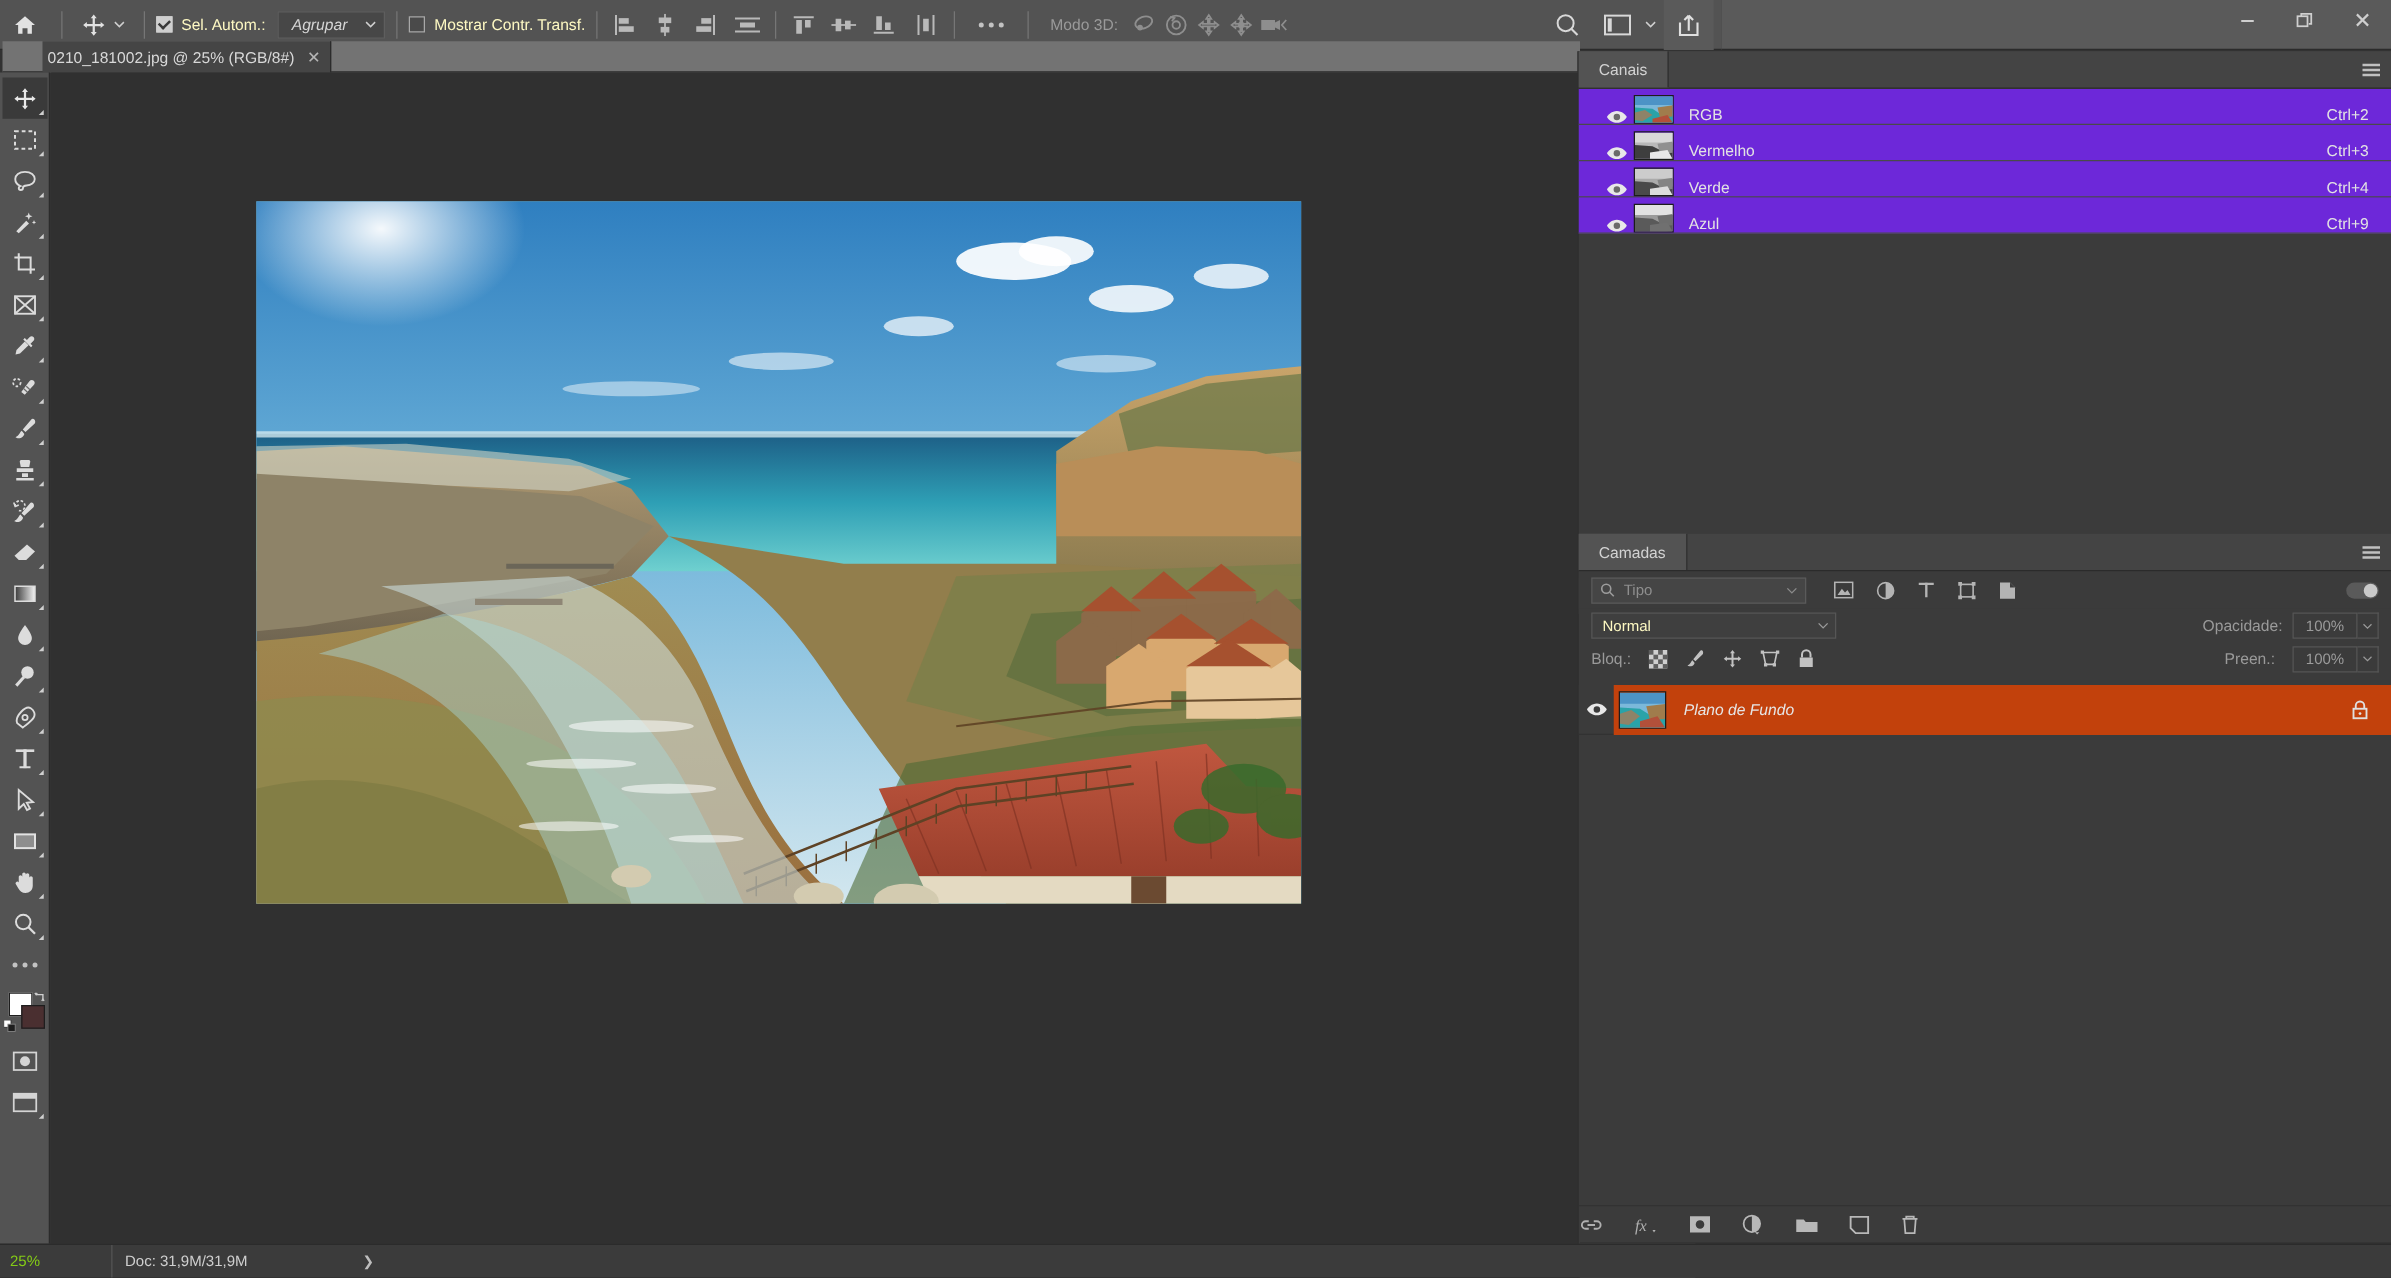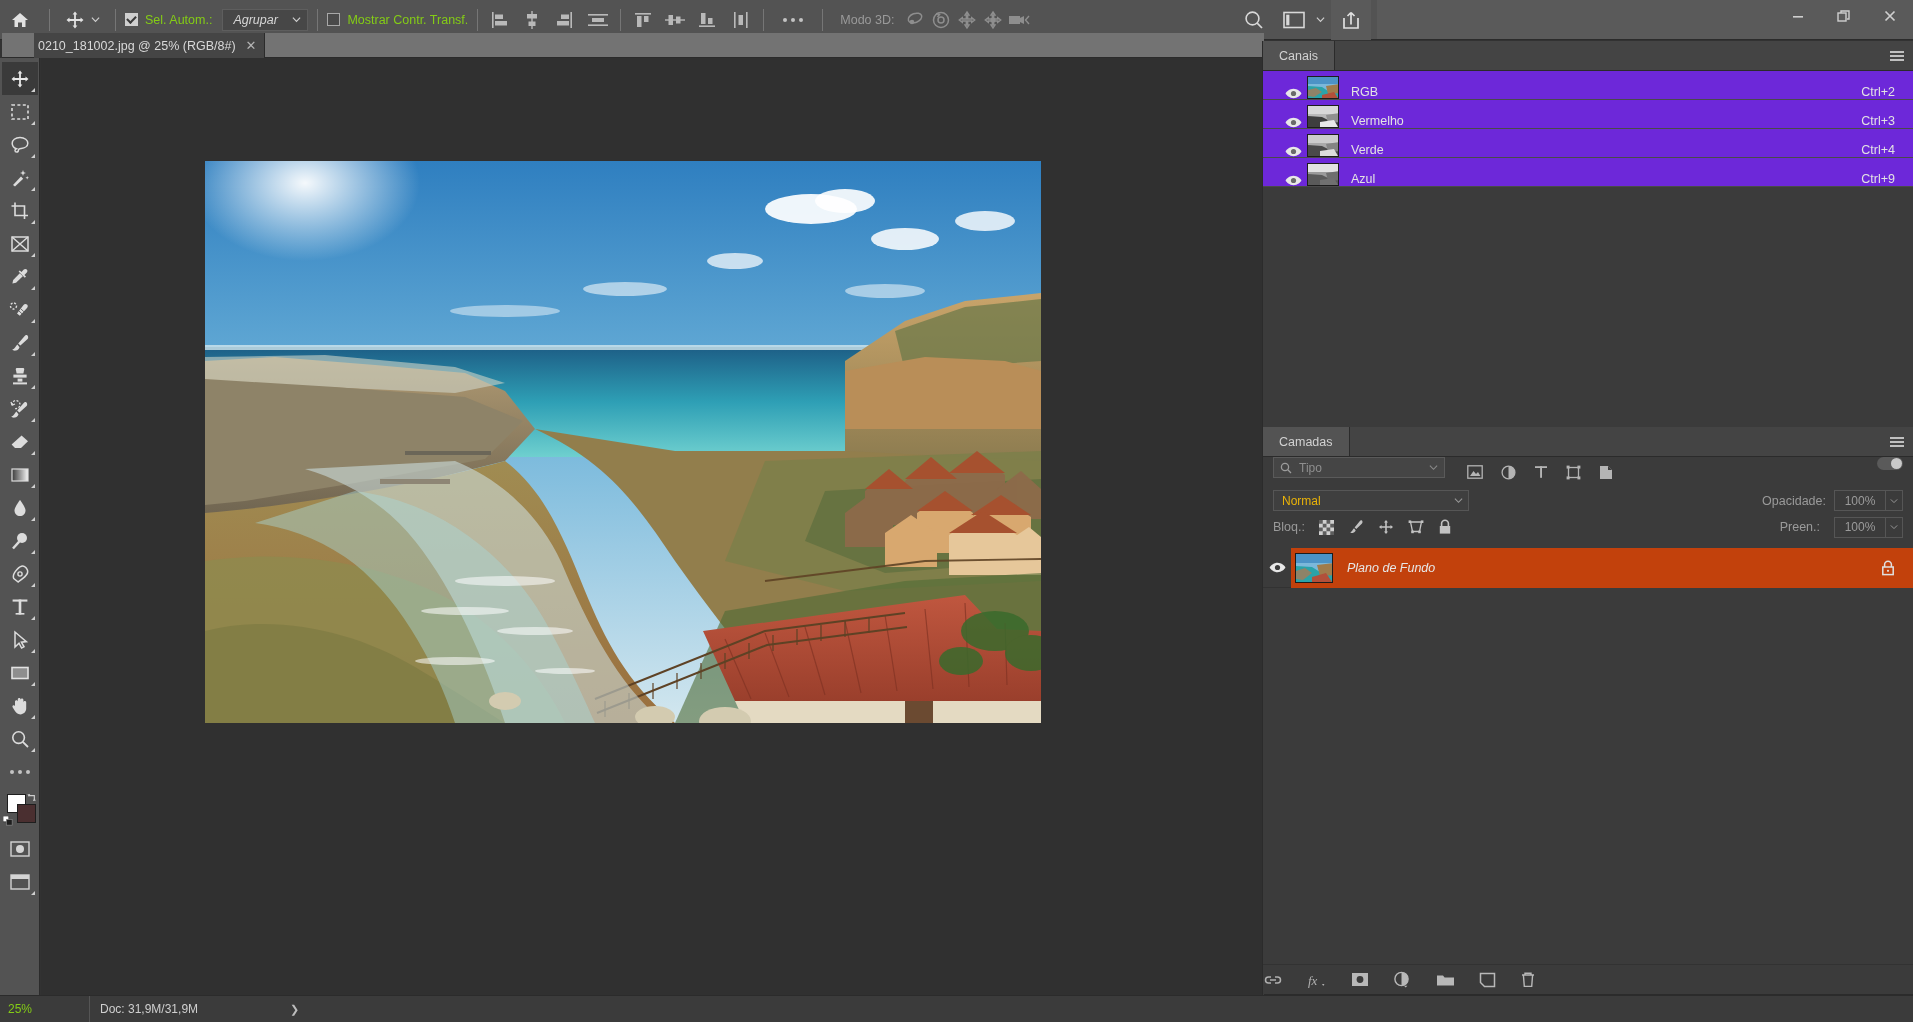--- a/index.html
+++ b/index.html
@@ -37,21 +37,21 @@
   .cb-row { display: flex; align-items: center; gap: 7px; flex: none; }
   .cbox {
     width: 13px; height: 13px; border: 1px solid #a8a8a8; background: #4a4a4a;
     display: flex; align-items: center; justify-content: center; flex: none;
   }
   .cbox.checked { background: #cfcfcf; border-color: #cfcfcf; }
   .cbox.checked:after {
     content: ""; width: 7px; height: 4px; border-left: 2px solid #3a3a3a;
     border-bottom: 2px solid #3a3a3a; transform: rotate(-45deg) translate(1px,-1px);
   }
-  .lbl { color: #84cc16; font-size: 12.5px; white-space: nowrap; }
+  .lbl { color: #fef9c3; font-size: 12.5px; white-space: nowrap; }
   .lbl.dim { color: #9a9a9a; }
   .select-box {
     height: 22px; min-width: 86px; background: #474747; border: 1px solid #5e5e5e;
     display: flex; align-items: center; justify-content: space-between;
     padding: 0 6px 0 10px; gap: 12px; color: #d6d6d6; font-size: 12.5px; flex: none; font-style: italic;
   }
   .align-group { display: flex; align-items: center; gap: 6px; flex: none; }
   .icon-btn {
     width: 26px; height: 26px; display: flex; align-items: center; justify-content: center;
     flex: none;
@@ -173,21 +173,21 @@
   .chan-name { font-size: 12.5px; color: #e3e3e3; flex: 1; }
   .chan-key { font-size: 12.5px; color: #e3e3e3; padding-right: 18px; }
 
   .panel-footer {
     height: 30px; background: #3b3b3b; display: flex; align-items: center;
     justify-content: flex-end; gap: 22px; padding-right: 18px;
     border-top: 1px solid #2b2b2b;
   }
 
   .filter-row {
-    height: 30px; display: flex; gap: 0; padding: 0 10px;
+    height: 30px; display: flex; align-items: center; gap: 0; padding: 0 10px;
     background: #3b3b3b;
   }
   .filter-search {
     width: 172px; height: 21px; background: #454545; border: 1px solid #5a5a5a;
     display: flex; align-items: center; gap: 7px; padding: 0 6px; color: #8e8e8e;
     font-size: 12px;
   }
   .filter-icons { display: flex; align-items: center; gap: 18px; margin-left: 22px; }
   .toggle-pill {
     width: 26px; height: 13px; border-radius: 7px; background: #5a5a5a;
@@ -197,21 +197,21 @@
     content:""; position: absolute; right: 1px; top: 1px; width: 11px; height: 11px;
     border-radius: 50%; background: #c9c9c9;
   }
 
   .blend-row {
     height: 27px; display: flex; align-items: center; gap: 8px; padding: 0 10px;
   }
   .blend-select {
     width: 196px; height: 21px; background: #3f3f3f; border: 1px solid #565656;
     display: flex; align-items: center; justify-content: space-between;
-    padding: 0 5px 0 8px; font-size: 12px; color: #eab308;
+    padding: 0 5px 0 8px; font-size: 12px; color: #fef9c3;
   }
   .num-field {
     width: 52px; height: 21px; background: #3b3b3b; border: 1px solid #565656;
     display: flex; align-items: center; justify-content: center;
     font-size: 12px; color: #9b9b9b;
   }
   .num-stepper {
     width: 17px; height: 21px; border: 1px solid #565656; border-left: none;
     display: flex; align-items: center; justify-content: center;
   }

